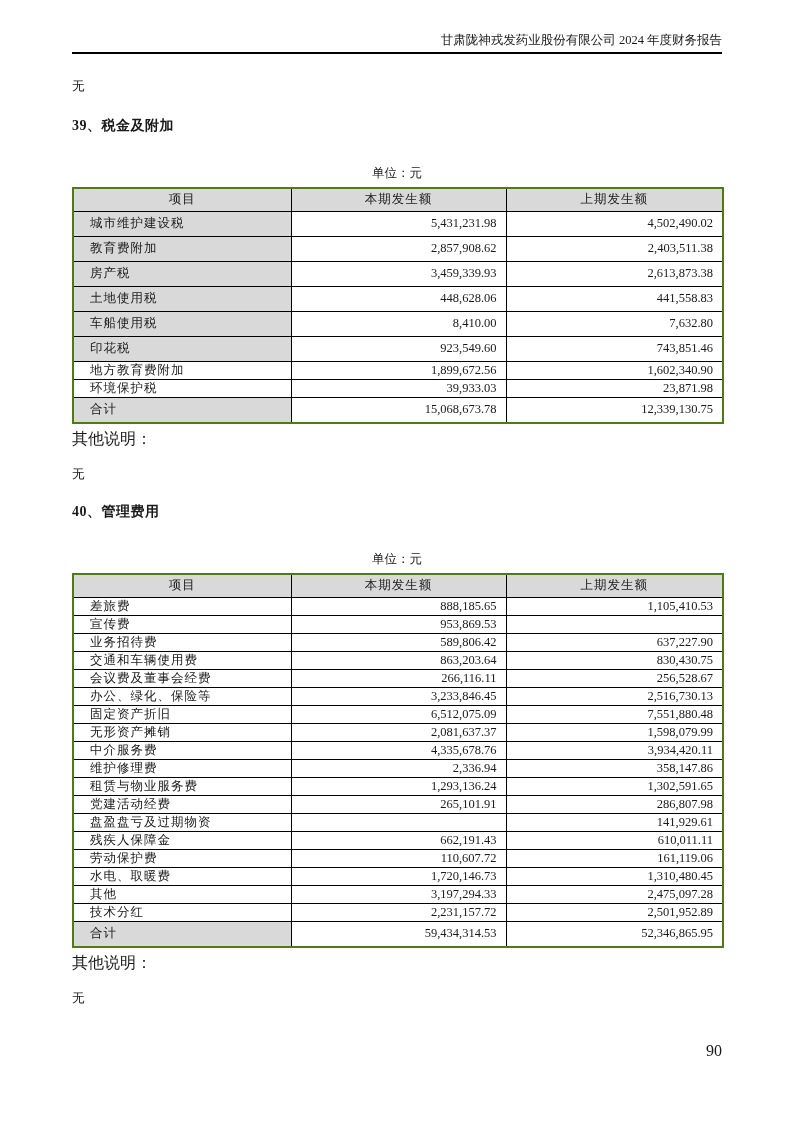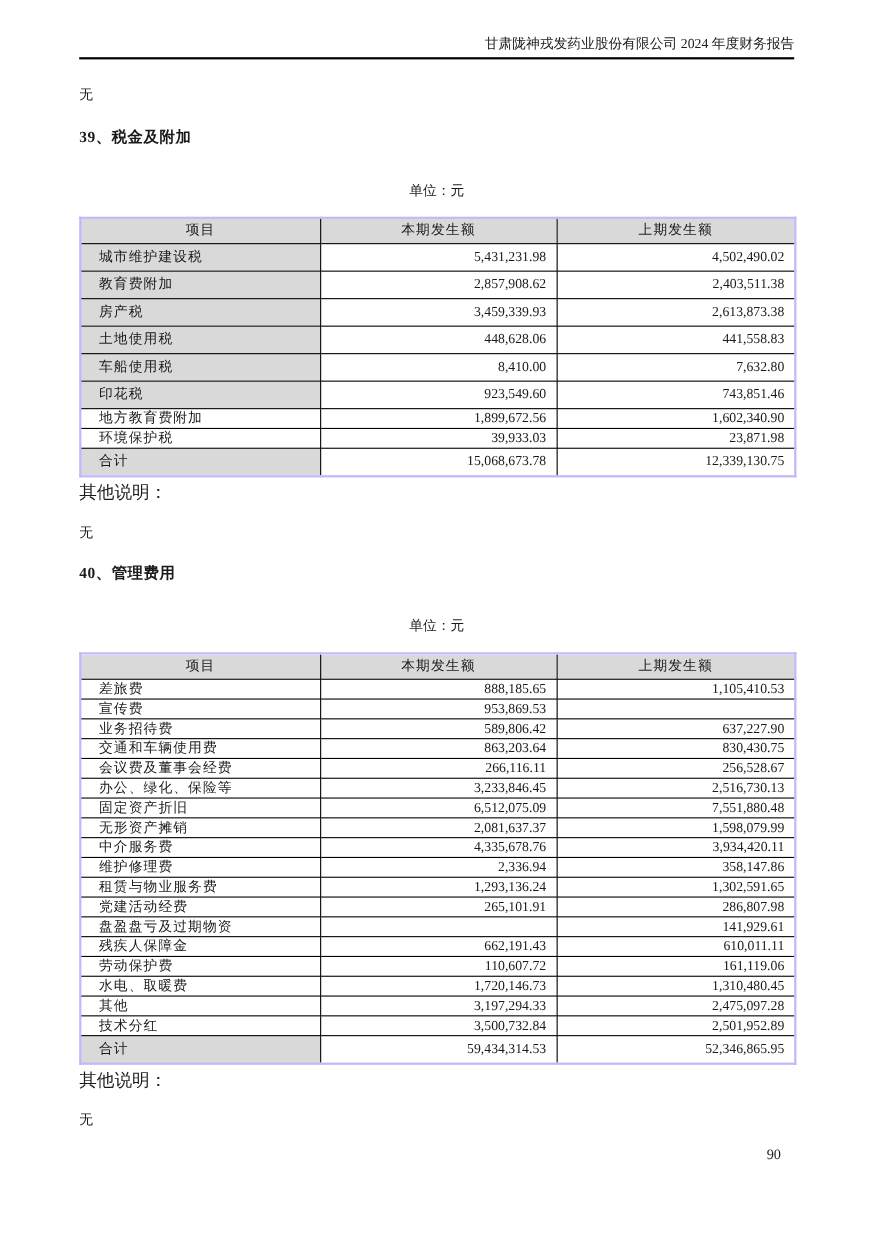--- a/index.html
+++ b/index.html
@@ -42,25 +42,25 @@
     line-height: 18px;
     letter-spacing: 0.5px;
   }
   .unit-label {
     margin-top: 30px;
     text-align: center;
     font-size: 12.5px;
     line-height: 16px;
   }
   table.fin-table {
-    margin-top: 16px;
+    margin-top: 6px;
     width: 650px;
     border-collapse: collapse;
     table-layout: fixed;
-    border: 2px solid #c4b5fd;
+    border: 2px solid #4d7c0f;
     font-size: 12.5px;
   }
   table.fin-table th, table.fin-table td {
     border: 1px solid #000;
     overflow: hidden;
     white-space: nowrap;
   }
   table.fin-table th {
     height: 23px;
     background: #d9d9d9;
@@ -90,23 +90,23 @@
     line-height: 16px;
   }
   .other-note-value {
     margin-top: 19px;
     font-size: 12.5px;
     line-height: 16px;
   }
   .section-block-2 .section-heading { margin-top: 21px; }
   .page-number {
     position: absolute;
-    right: 83px;
+    right: 71px;
     top: 1042px;
-    font-size: 13px;
+    font-size: 16px;
   }
 </style>
 </head>
 <body>
 
 <div class="page">
   <div class="content">
 
     <div class="doc-header">
       <span>甘肃陇神戎发药业股份有限公司 2024 年度财务报告</span>
@@ -279,21 +279,21 @@
               <td class="cell-num">1,720,146.73</td>
               <td class="cell-num">1,310,480.45</td>
             </tr>
             <tr class="row-short">
               <td class="cell-item">其他</td>
               <td class="cell-num">3,197,294.33</td>
               <td class="cell-num">2,475,097.28</td>
             </tr>
             <tr class="row-short">
               <td class="cell-item">技术分红</td>
-              <td class="cell-num">3,500,732.84</td>
+              <td class="cell-num">2,231,157.72</td>
               <td class="cell-num">2,501,952.89</td>
             </tr>
             <tr class="row-tall row-total">
               <td class="cell-item shaded">合计</td>
               <td class="cell-num">59,434,314.53</td>
               <td class="cell-num">52,346,865.95</td>
             </tr>
           </tbody>
         </table>
       <div class="other-note-label">其他说明：</div>

